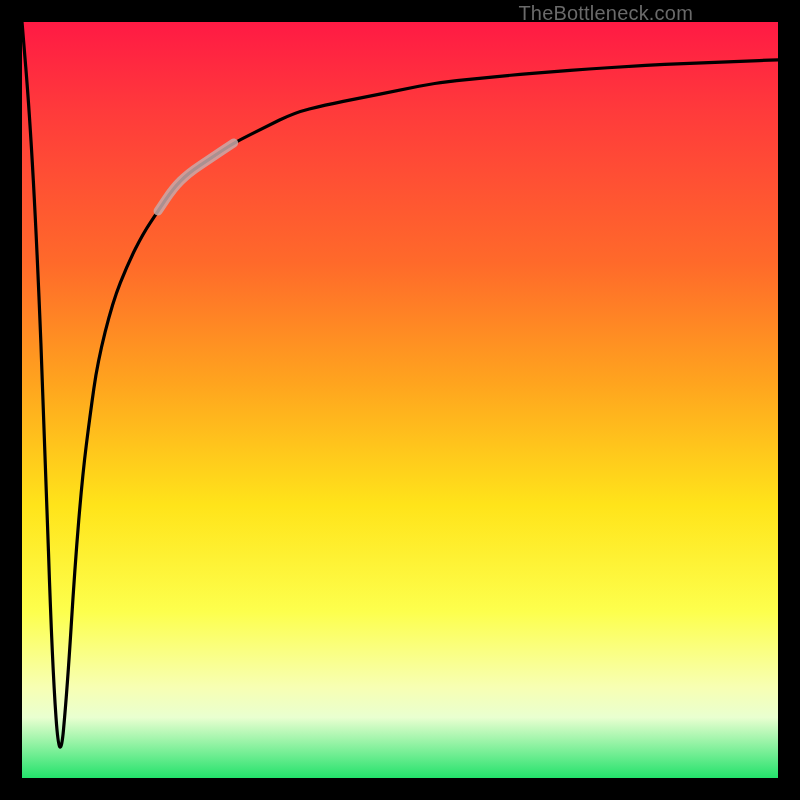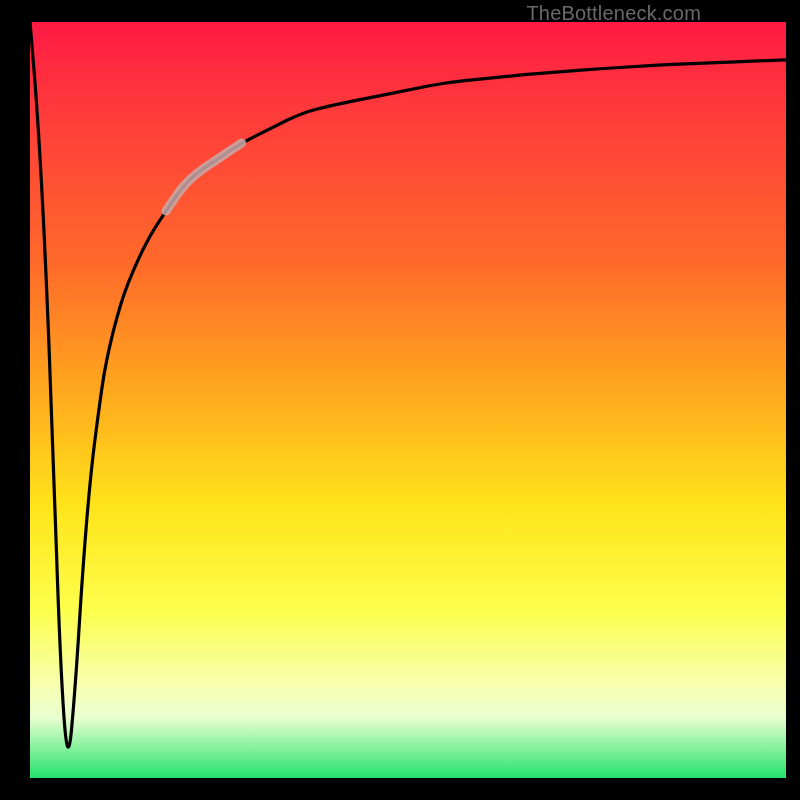--- a/index.html
+++ b/index.html
@@ -6,21 +6,21 @@
     margin: 0;
     padding: 0;
     width: 800px;
     height: 800px;
     background: #000;
     overflow: hidden;
     font-family: Arial, Helvetica, sans-serif;
   }
   .frame {
     position: absolute;
-    left: 8px;
+    left: 0;
     top: 0;
     width: 701px;
     height: 800px;
     background: #000;
   }
   .plot-area {
     position: absolute;
     left: 22px;
     top: 22px;
     width: 756px;

